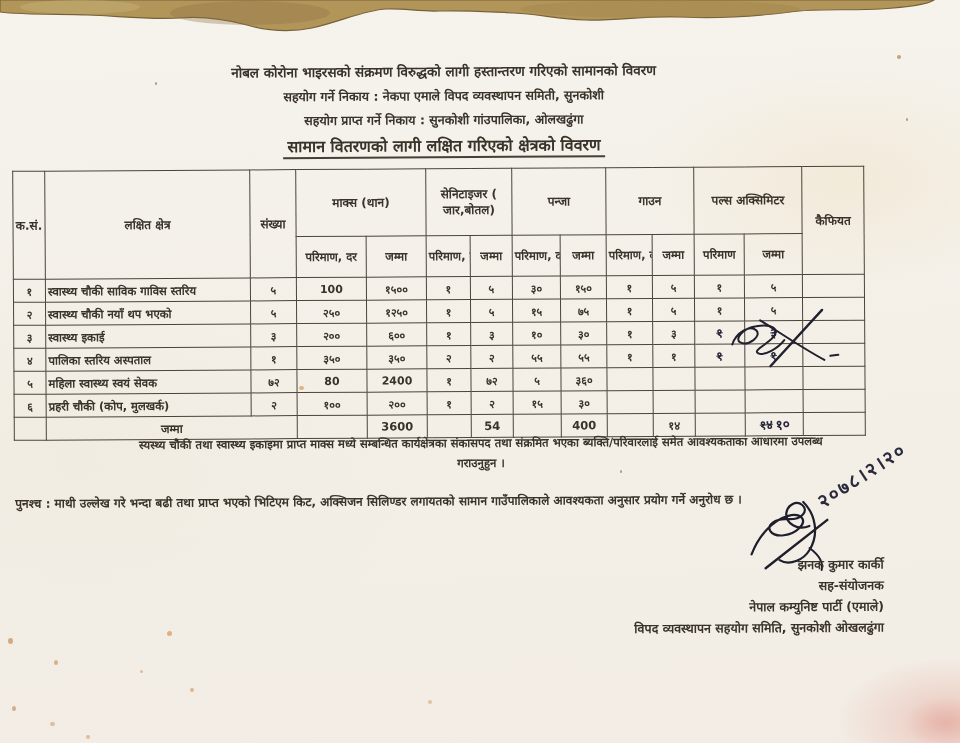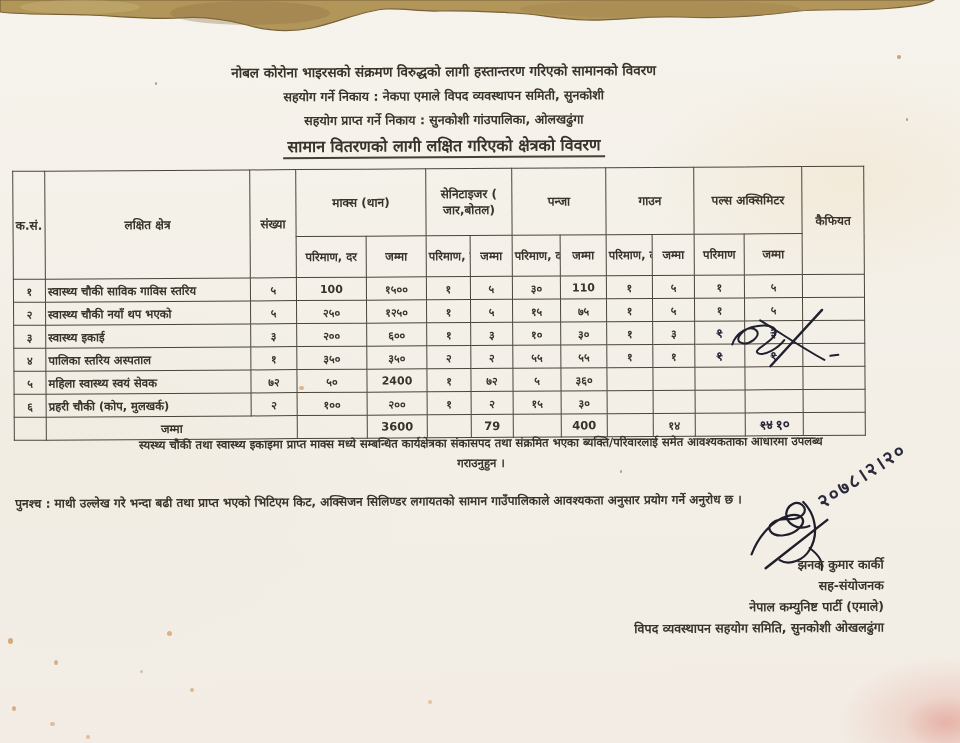--- a/index.html
+++ b/index.html
@@ -134,21 +134,21 @@
 
     <tr>
       <td>१</td>
       <td class="area">स्वास्थ्य चौकी साविक गाविस स्तरिय</td>
       <td>५</td>
       <td>100</td>
       <td>१५००</td>
       <td>१</td>
       <td>५</td>
       <td>३०</td>
-      <td>110</td>
+      <td>१५०</td>
       <td>१</td>
       <td>५</td>
       <td>१</td>
       <td>५</td>
       <td></td>
     </tr>
     <tr>
       <td>२</td>
       <td class="area">स्वास्थ्य चौकी नयाँ थप भएको</td>
       <td>५</td>
@@ -193,21 +193,21 @@
       <td>१</td>
       <td>१</td>
       <td><span class="hw struck">१</span></td>
       <td><span class="hw struck">१</span></td>
       <td></td>
     </tr>
     <tr>
       <td>५</td>
       <td class="area">महिला स्वास्थ्य स्वयं सेवक</td>
       <td>७२</td>
-      <td>५०</td>
+      <td>80</td>
       <td>2400</td>
       <td>१</td>
       <td>७२</td>
       <td>५</td>
       <td>३६०</td>
       <td></td>
       <td></td>
       <td></td>
       <td></td>
       <td></td>
@@ -227,21 +227,21 @@
       <td></td>
       <td></td>
       <td></td>
     </tr>
     <tr class="total">
       <td></td>
       <td colspan="2">जम्मा</td>
       <td></td>
       <td>3600</td>
       <td></td>
-      <td>79</td>
+      <td>54</td>
       <td></td>
       <td>400</td>
       <td></td>
       <td>१४</td>
       <td></td>
       <td><span class="hw struck">१४</span><span class="hw-new">१०</span></td>
       <td></td>
     </tr>
   </tbody>
     </table>

